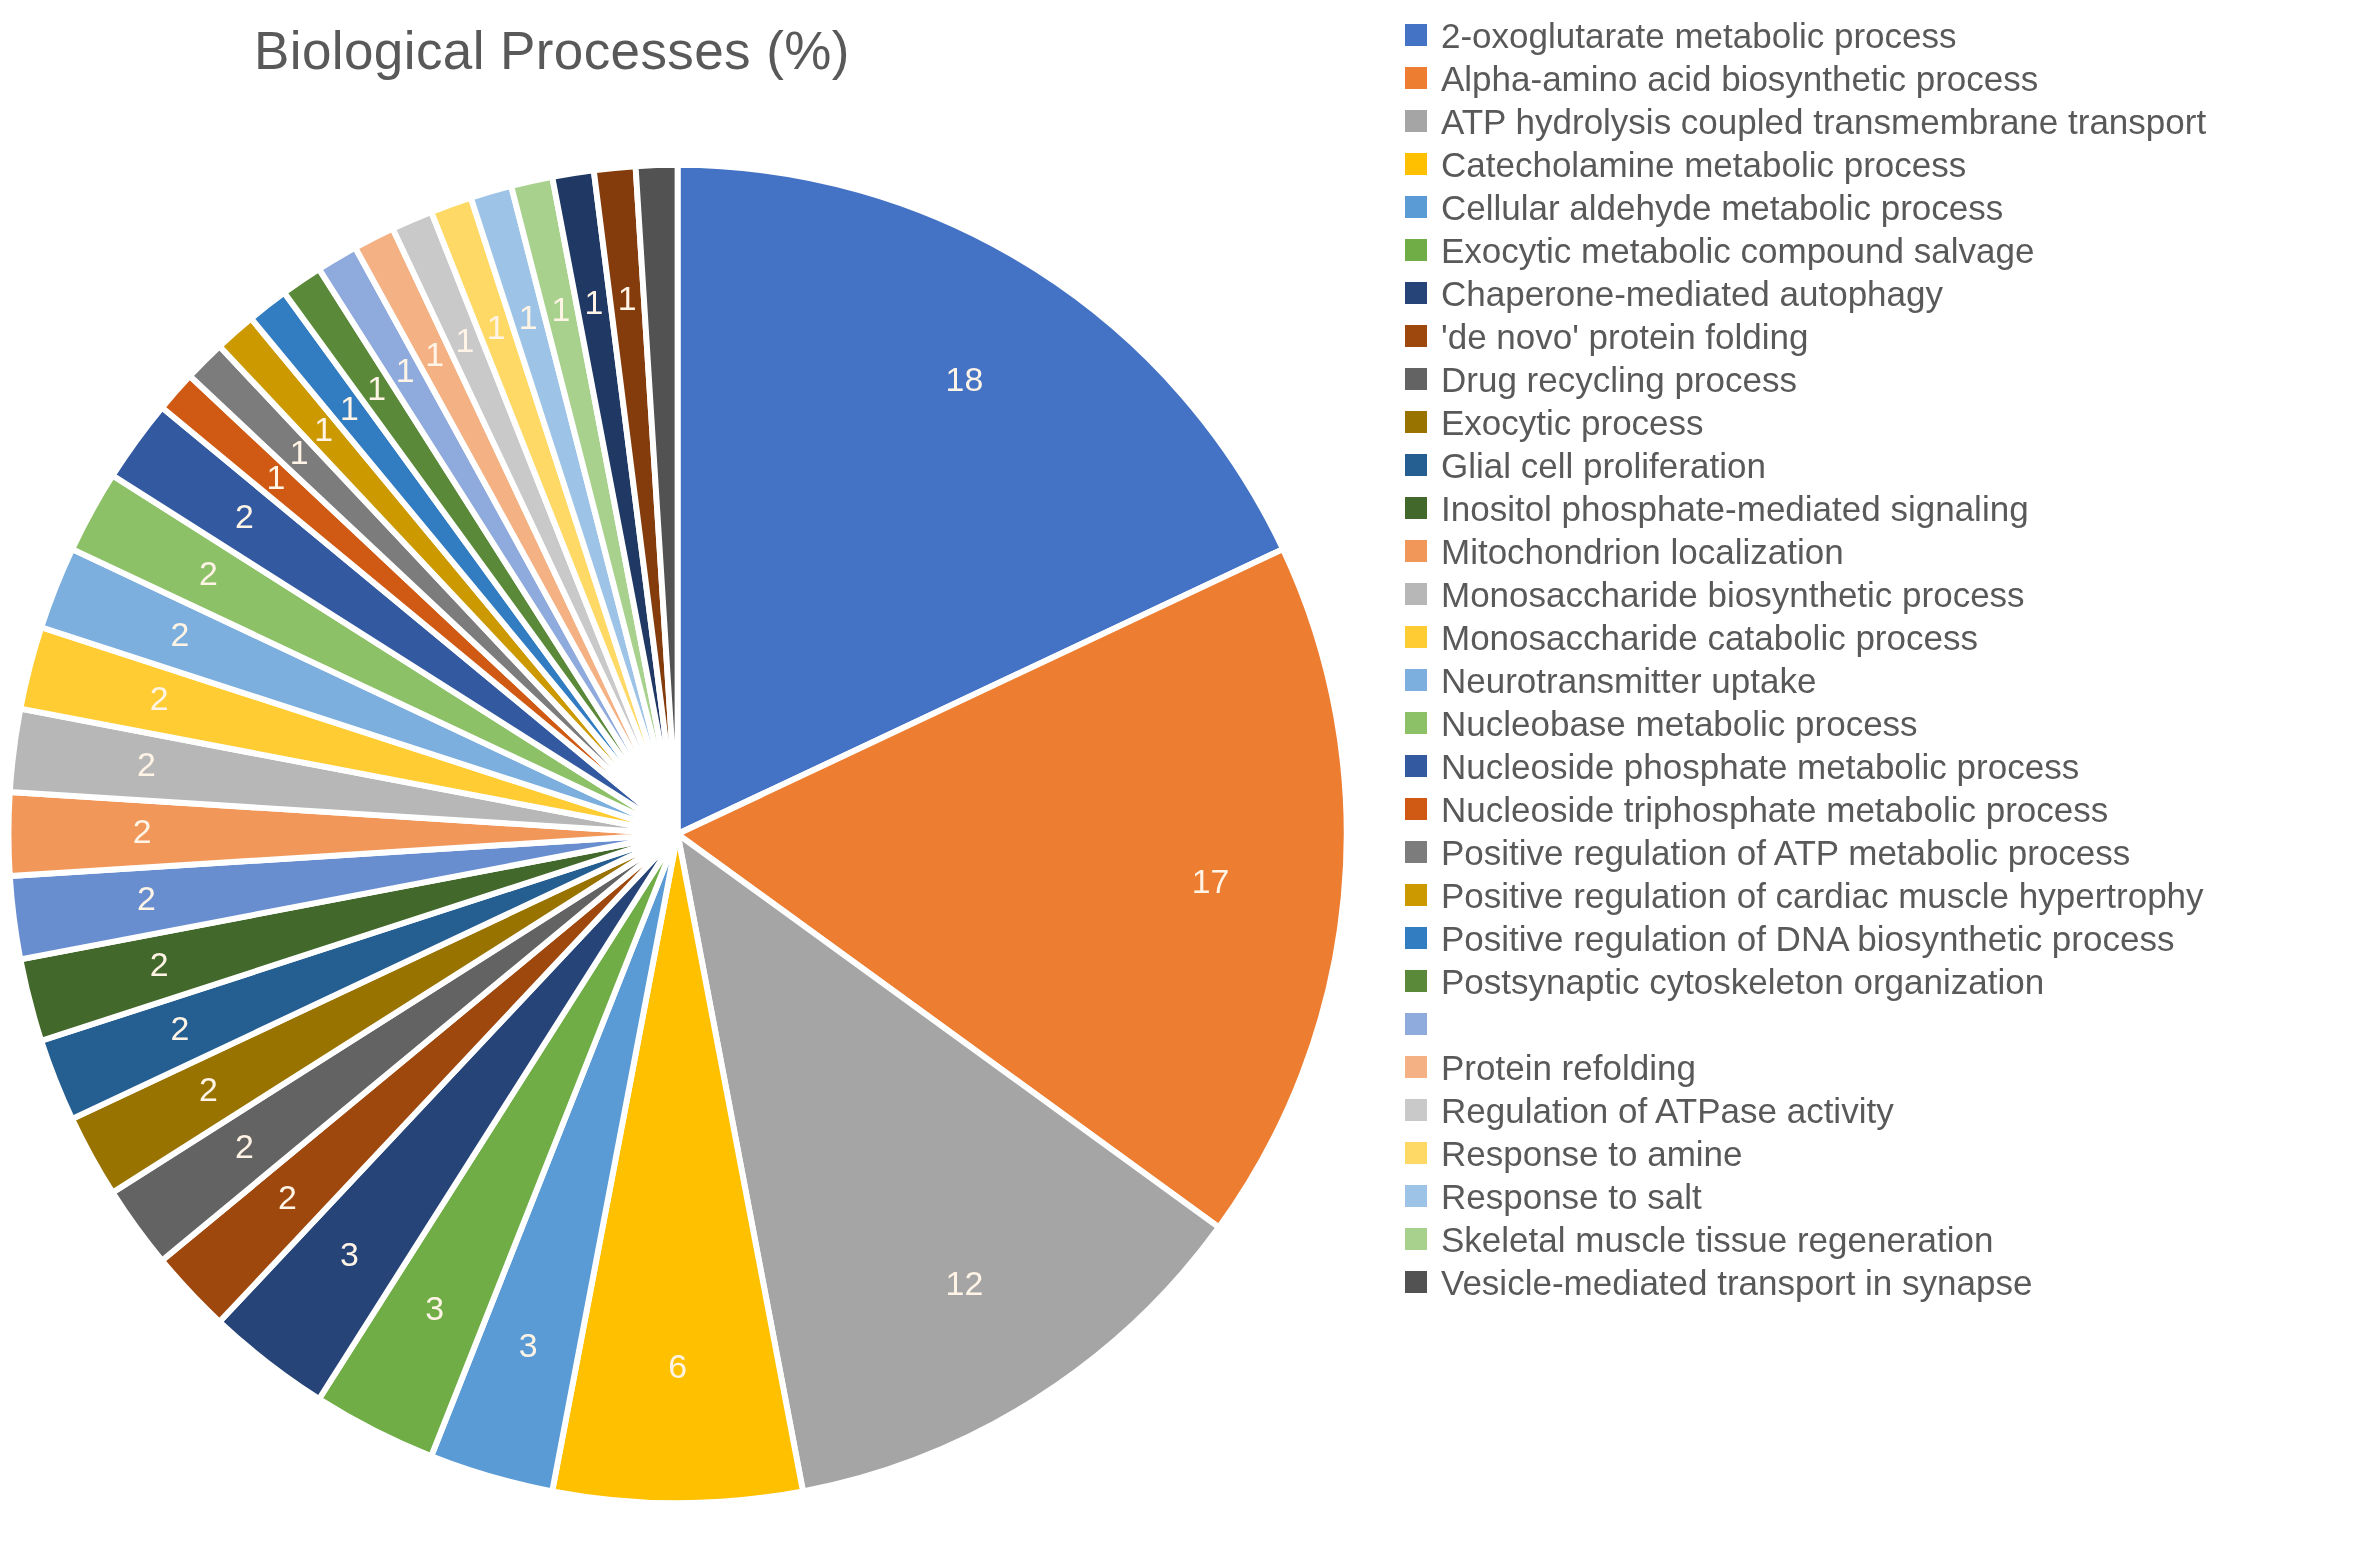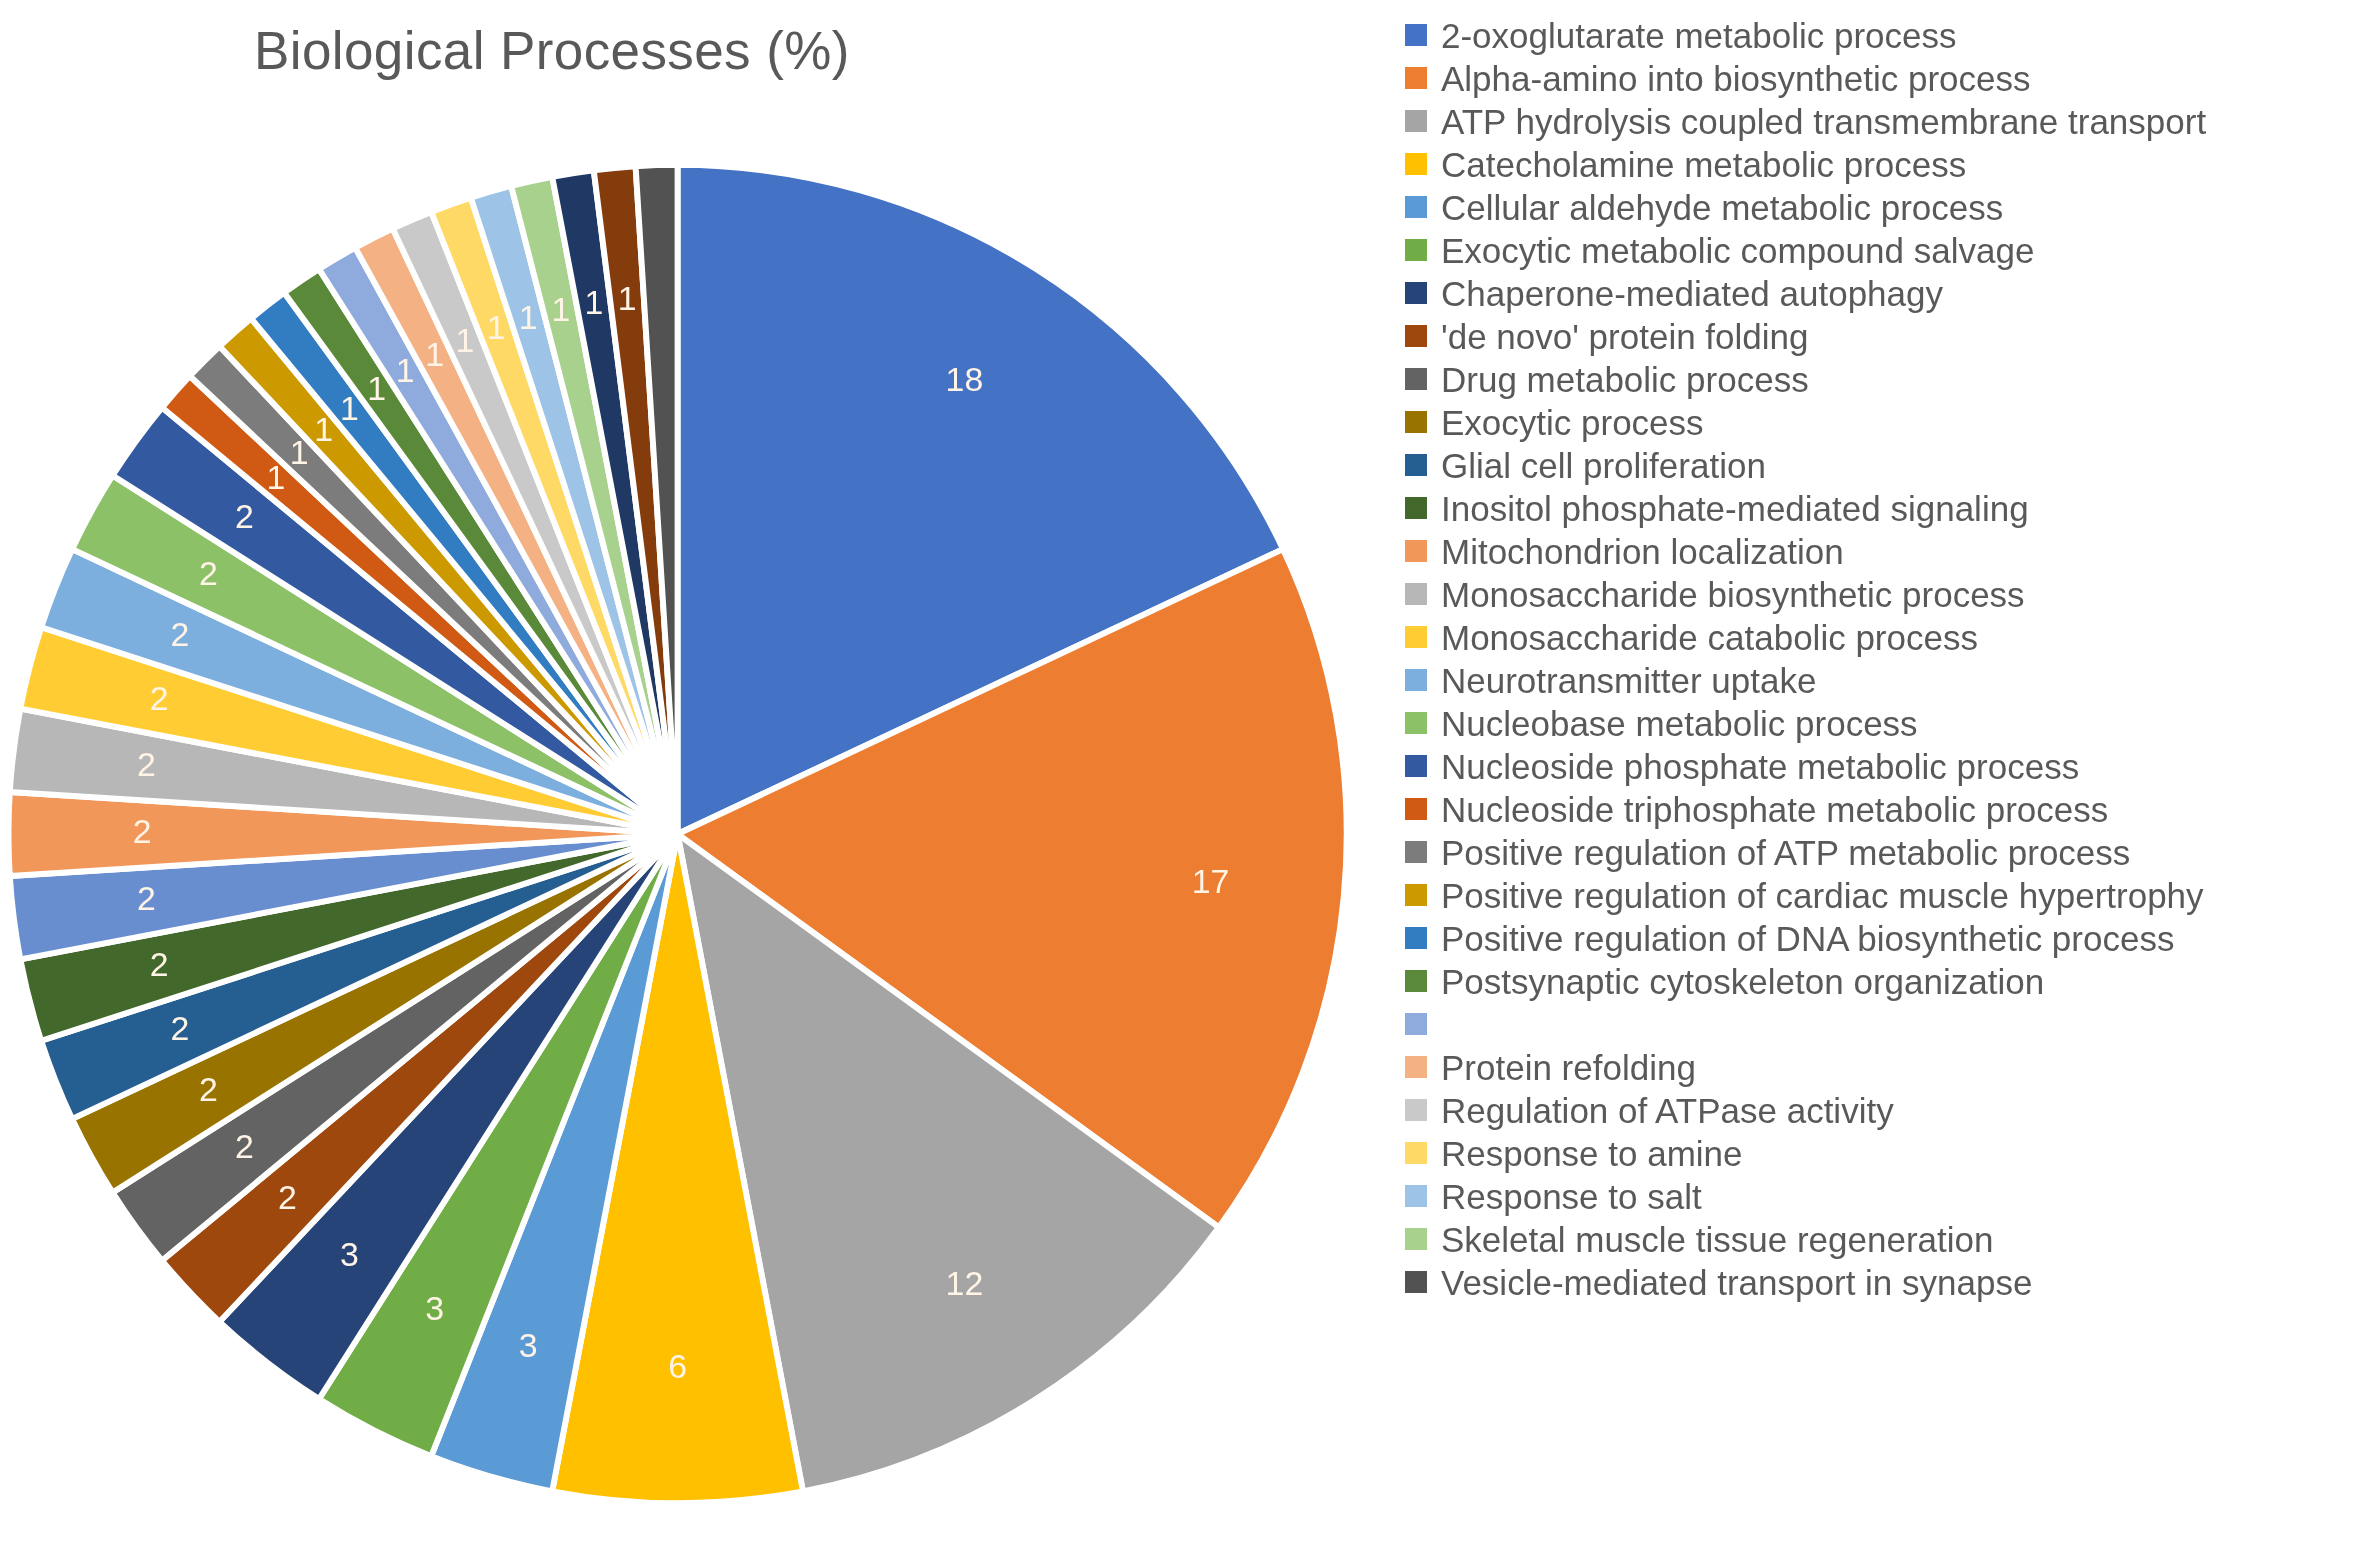--- a/index.html
+++ b/index.html
@@ -133,21 +133,21 @@
     </svg>
 </div>
 
 <div id="legend">
     <div class="legend-item">
       <span class="legend-swatch" style="background: rgb(68, 114, 196);"></span>
       <span class="legend-label">2-oxoglutarate metabolic process</span>
     </div>
     <div class="legend-item">
       <span class="legend-swatch" style="background: rgb(237, 125, 49);"></span>
-      <span class="legend-label">Alpha-amino into biosynthetic process</span>
+      <span class="legend-label">Alpha-amino acid biosynthetic process</span>
     </div>
     <div class="legend-item">
       <span class="legend-swatch" style="background: rgb(165, 165, 165);"></span>
       <span class="legend-label">ATP hydrolysis coupled transmembrane transport</span>
     </div>
     <div class="legend-item">
       <span class="legend-swatch" style="background: rgb(255, 192, 0);"></span>
       <span class="legend-label">Catecholamine metabolic process</span>
     </div>
     <div class="legend-item">
@@ -161,21 +161,21 @@
     <div class="legend-item">
       <span class="legend-swatch" style="background: rgb(38, 68, 120);"></span>
       <span class="legend-label">Chaperone-mediated autophagy</span>
     </div>
     <div class="legend-item">
       <span class="legend-swatch" style="background: rgb(158, 72, 14);"></span>
       <span class="legend-label">'de novo' protein folding</span>
     </div>
     <div class="legend-item">
       <span class="legend-swatch" style="background: rgb(99, 99, 99);"></span>
-      <span class="legend-label">Drug metabolic process</span>
+      <span class="legend-label">Drug recycling process</span>
     </div>
     <div class="legend-item">
       <span class="legend-swatch" style="background: rgb(153, 115, 0);"></span>
       <span class="legend-label">Exocytic process</span>
     </div>
     <div class="legend-item">
       <span class="legend-swatch" style="background: rgb(37, 94, 145);"></span>
       <span class="legend-label">Glial cell proliferation</span>
     </div>
     <div class="legend-item">

